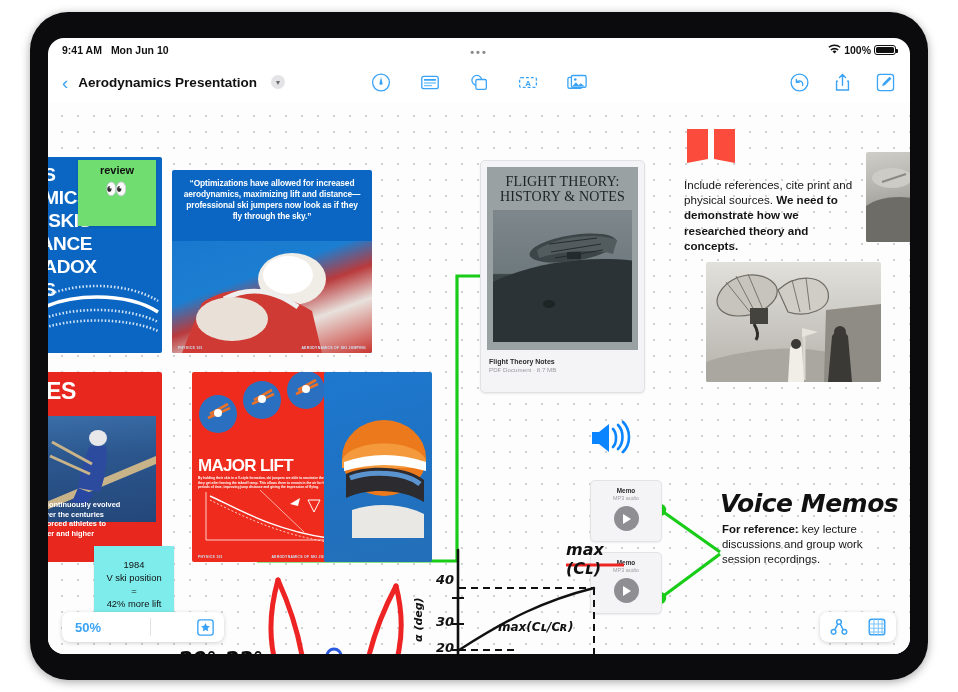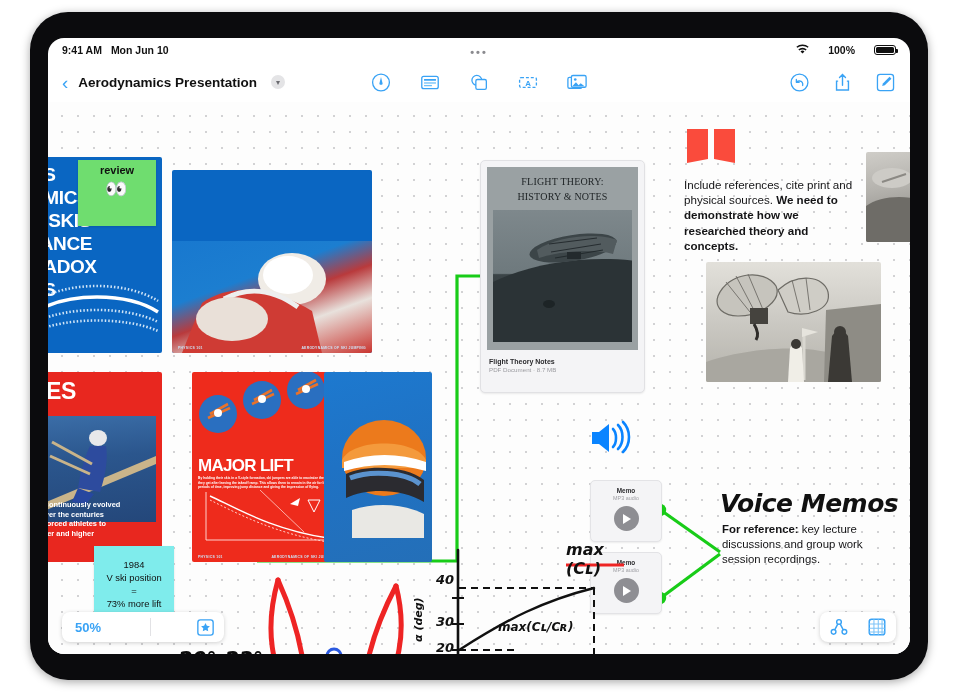--- a/index.html
+++ b/index.html
@@ -30,21 +30,21 @@
   }
 
   
   .statusbar {
     position: absolute; left:0; top:0; width:100%; height: 24px;
     display: flex; align-items: center; justify-content: space-between;
     padding: 0 14px;
     font-size: 10.5px; font-weight: bold; color:#111;
   }
   .status-left { display:flex; gap:9px; align-items:center;}
-  .status-right { display:flex; gap:19px; align-items:center;}
+  .status-right { display:flex; gap:3px; align-items:center;}
   .wifi-glyph { font-size: 10px; }
   .battery {
     width: 22px; height: 10px; border:1.2px solid #111; border-radius:3px;
     position:relative; display:inline-block;
   }
   .battery::after{
     content:""; position:absolute; right:-3.2px; top:3px; width:2px; height:4px;
     background:#111; border-radius:0 1px 1px 0;
   }
   .battery i { position:absolute; left:1px; top:1px; bottom:1px; right:1px; background:#111; border-radius:1.5px; display:block;}
@@ -114,21 +114,21 @@
 
   
   .poster-helmet { left:276px; top:270px; width:108px; height:190px;
     background:linear-gradient(165deg,#1d79cf 0%, #1f72c4 45%, #246fb8 100%); }
   .helmet-shape { position:absolute; left:8px; top:46px; width:96px; height:120px; }
 
   
   .doc-card { left:432px; top:58px; width:165px; height:233px; background:#f4f4f6;
     border:1px solid #e1e1e4; border-radius:5px; box-shadow:0 1px 2px rgba(0,0,0,.08);}
   .doc-preview { margin:6px; height:183px; background:#9aa1a3; padding:7px 6px 0 6px;}
-  .doc-head { text-align:center; font-family:"Liberation Serif", serif; font-size:10px; color:#1d2224; line-height:15px; letter-spacing:.2px;}
+  .doc-head { text-align:center; font-family:"Liberation Serif", serif; font-size:14px; color:#1d2224; line-height:15px; letter-spacing:.2px;}
   .doc-img { margin-top:6px; height:132px;
     background:linear-gradient(180deg,#7e888c 0%, #6e797d 48%, #3b4447 49%, #2d3538 100%);
     position:relative; overflow:hidden;}
   .doc-meta { padding:2px 8px 0 8px; }
   .doc-meta .n { font-size:7px; font-weight:bold; color:#2b2b2e;}
   .doc-meta .s { font-size:6.2px; color:#9b9ba0; margin-top:1px;}
 
   
   .book-glyph { position:absolute; left:638px; top:25px; width:50px; height:38px;}
   .right-text { position:absolute; left:636px; top:75px; width:170px; font-size:11.6px; line-height:15.2px; color:#141416;}
@@ -303,20 +303,21 @@
 NS</div>
         <svg class="wavelines" viewBox="0 0 130 58">
           <path d="M4 22 C35 2 95 2 126 22" fill="none" stroke="#cfe4f7" stroke-width="2.6" stroke-dasharray="1.5 2"></path>
           <path d="M4 33 C35 13 95 13 126 33" fill="none" stroke="#fff" stroke-width="3.4"></path>
           <path d="M4 43 C35 27 95 27 126 43" fill="none" stroke="#cfe4f7" stroke-width="2.6" stroke-dasharray="1.5 2"></path>
           <path d="M4 52 C35 38 95 38 126 52" fill="none" stroke="#cfe4f7" stroke-width="2.6" stroke-dasharray="1.5 2"></path>
         </svg>
       </div>
 
       <div class="card poster-quote">
+        <div class="quote-text">“Optimizations have allowed for increased aerodynamics, maximizing lift and distance—professional ski jumpers now look as if they fly through the sky.”</div>
         <div class="skier-photo1">
           <svg width="200" height="112" viewBox="0 0 200 112">
             <ellipse cx="120" cy="38" rx="34" ry="26" fill="#f0ece6"></ellipse>
             <ellipse cx="116" cy="34" rx="25" ry="19" fill="#fff"></ellipse>
             <path d="M30 62 C60 40 105 48 140 70 L150 112 L10 112 Z" fill="#cf3b34"></path>
             <path d="M52 58 C78 44 104 50 126 66" fill="none" stroke="#eee" stroke-width="5"></path>
             <ellipse cx="60" cy="78" rx="36" ry="22" fill="#e9e0d8"></ellipse>
           </svg>
         </div>
         <div class="poster-foot">
@@ -471,21 +472,21 @@
       </div>
 
       <div class="sticky sticky-green">
         <div class="lbl">review</div>
         <div class="eyes">👀</div>
       </div>
       <div class="sticky sticky-cyan">
         <div>1984</div>
         <div>V ski position</div>
         <div>=</div>
-        <div>73% more lift</div>
+        <div>42% more lift</div>
       </div>
 
       <div class="hw hw-angle">[angle of skis]</div>
       <div class="hw hw-deg">20°-23°</div>
 
       <svg style="position:absolute;left:40px;top:520px;" width="190" height="110">
         <path d="M22 34 L120 76" stroke="#111" stroke-width="3" fill="none"></path>
         <path d="M40 86 L116 54" stroke="#111" stroke-width="3" fill="none"></path>
         <path d="M64 48 q12 14 6 26" stroke="#111" stroke-width="2" fill="none"></path>
       </svg>

